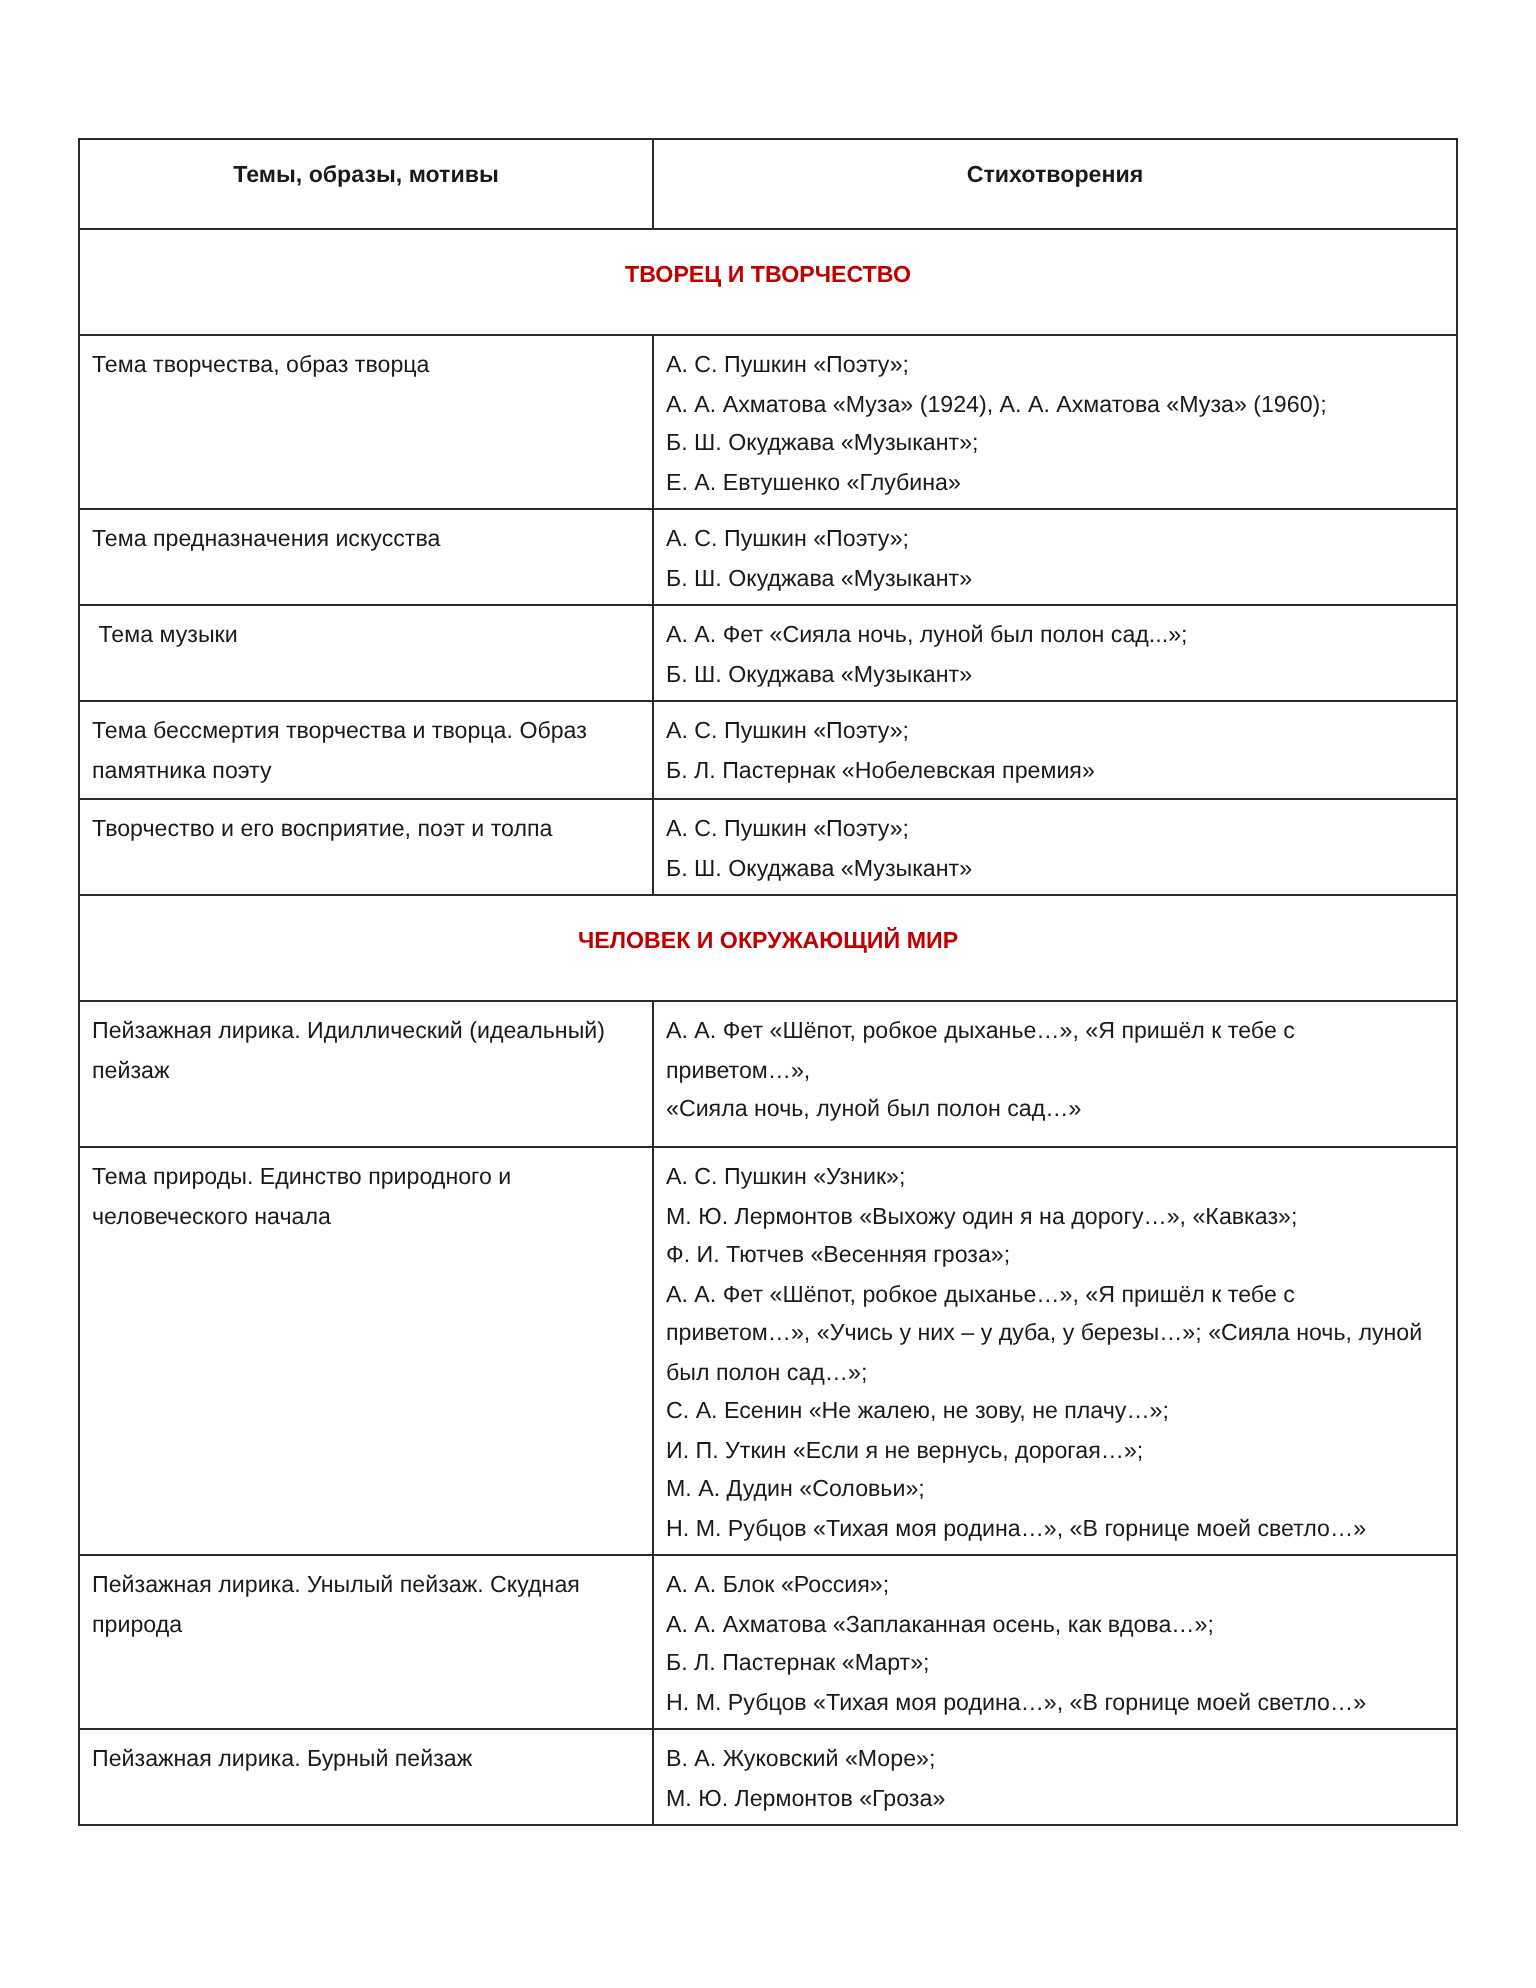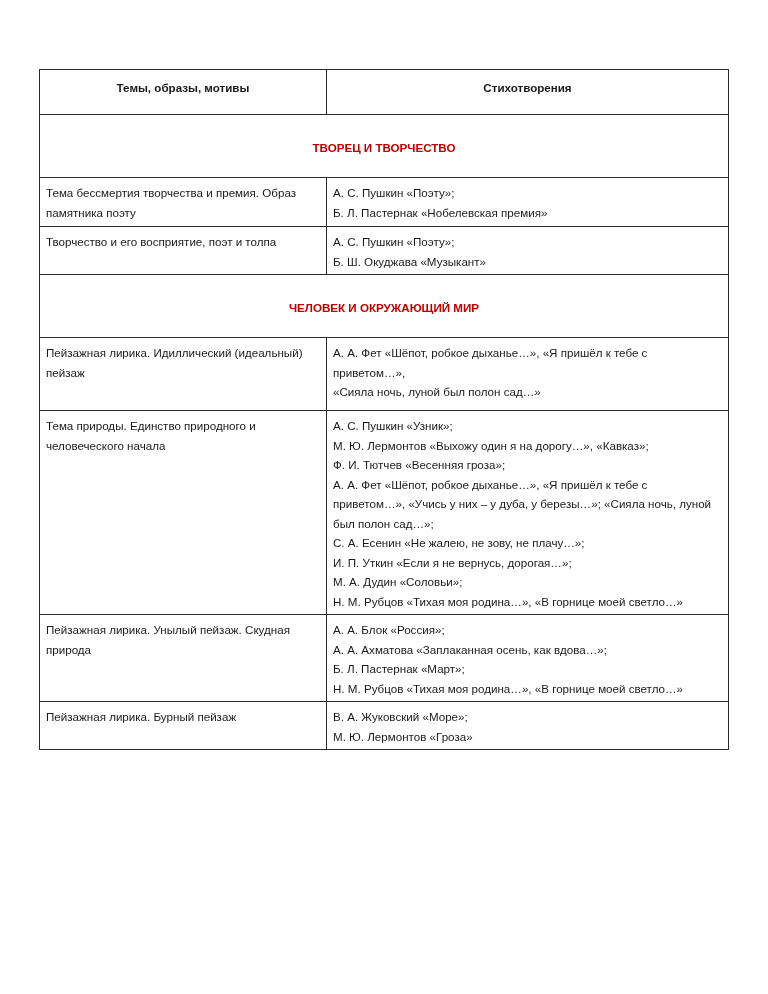--- a/index.html
+++ b/index.html
@@ -10,21 +10,21 @@
       border-collapse: collapse; table-layout: fixed;
       font-size: 11.6px; line-height: 19.5px;
     }
     table.grid td, table.grid th {
       border: 1.5px solid #2a2a2a; vertical-align: top;
       padding: 5px 6px 3px 6px; font-weight: normal; text-align: left; margin-left: 24px;
     }
     col.c1 { width: 287px; }
     col.c2 { width: 402px; }
     tr.head th { height: 33px; vertical-align: top; text-align: center; font-weight: bold; padding-top: 8px; }
-    tr.section td { text-align: center; color: #c00000; font-weight: bold; height: 36px; padding-top: 23px; }
+    tr.section td { text-align: center; color: #c00000; font-weight: bold; height: 36px; padding-top: 13px; }
     .line { display: block; white-space: nowrap; }
     .wrap { display: block; white-space: normal; }
     td.vcenter-top { padding-top: 24px; }
   </style>
 </head>
 <body>
 
 <table class="grid">
   <colgroup>
       <col class="c1">
@@ -32,22 +32,45 @@
     </colgroup>
   <tbody>
     <tr class="head">
       <th>Темы, образы,  мотивы</th>
       <th>Стихотворения</th>
     </tr>
 
     <tr class="section">
       <td colspan="2">ТВОРЕЦ И ТВОРЧЕСТВО</td>
     </tr>
+    <tr style="height:82px">
+      <td>Тема творчества, образ творца</td>
+      <td>
+        <span class="line">А. С. Пушкин «Поэту»;</span>
+        <span class="line">А. А. Ахматова «Муза» (1924), А. А. Ахматова «Муза» (1960);</span>
+        <span class="line">Б. Ш. Окуджава «Музыкант»;</span>
+        <span class="line">Е. А. Евтушенко «Глубина»</span>
+      </td>
+    </tr>
+    <tr style="height:46px">
+      <td>Тема предназначения искусства</td>
+      <td>
+        <span class="line">А. С. Пушкин «Поэту»;</span>
+        <span class="line">Б. Ш. Окуджава «Музыкант»</span>
+      </td>
+    </tr>
+    <tr style="height:47px">
+      <td style="white-space:pre"> Тема музыки</td>
+      <td>
+        <span class="line">А. А. Фет «Сияла ночь, луной был полон сад...»;</span>
+        <span class="line">Б. Ш. Окуджава «Музыкант»</span>
+      </td>
+    </tr>
     <tr style="height:49px">
-      <td>Тема бессмертия творчества и премия. Образ памятника поэту</td>
+      <td>Тема бессмертия творчества и творца. Образ памятника поэту</td>
       <td>
         <span class="line">А. С. Пушкин «Поэту»;</span>
         <span class="line">Б. Л. Пастернак «Нобелевская премия»</span>
       </td>
     </tr>
     <tr style="height:48px">
       <td>Творчество и его восприятие, поэт и толпа</td>
       <td>
         <span class="line">А. С. Пушкин «Поэту»;</span>
         <span class="line">Б. Ш. Окуджава «Музыкант»</span>

